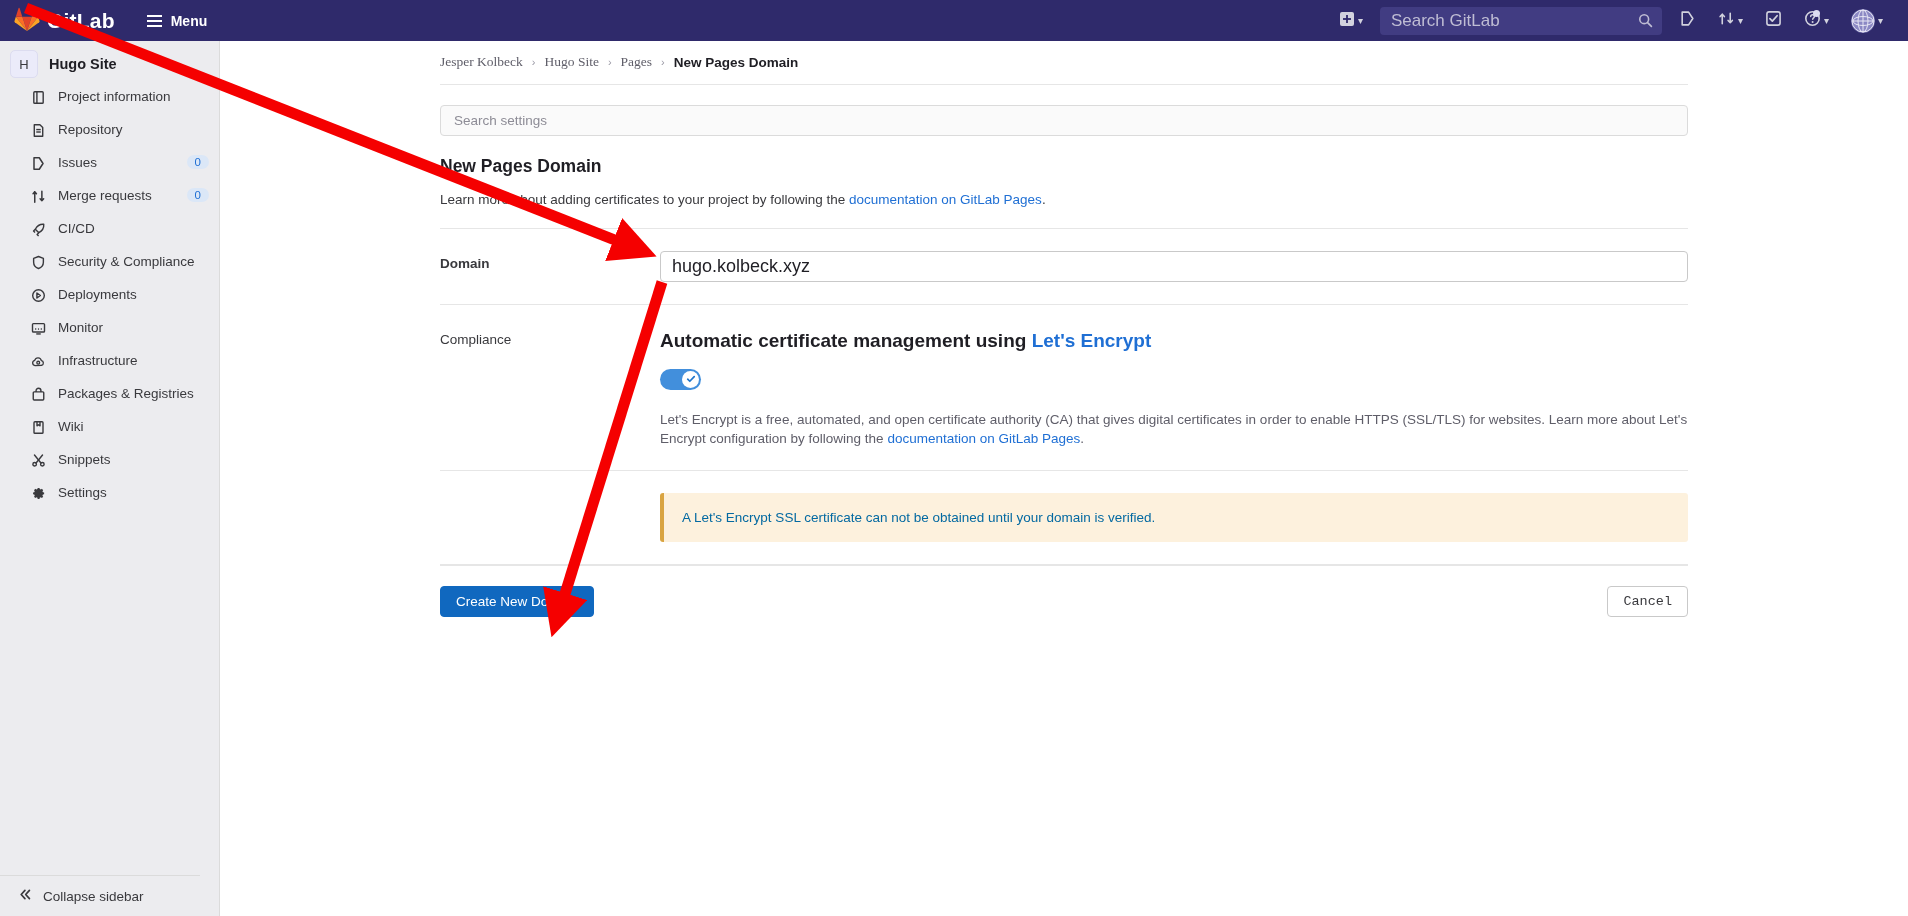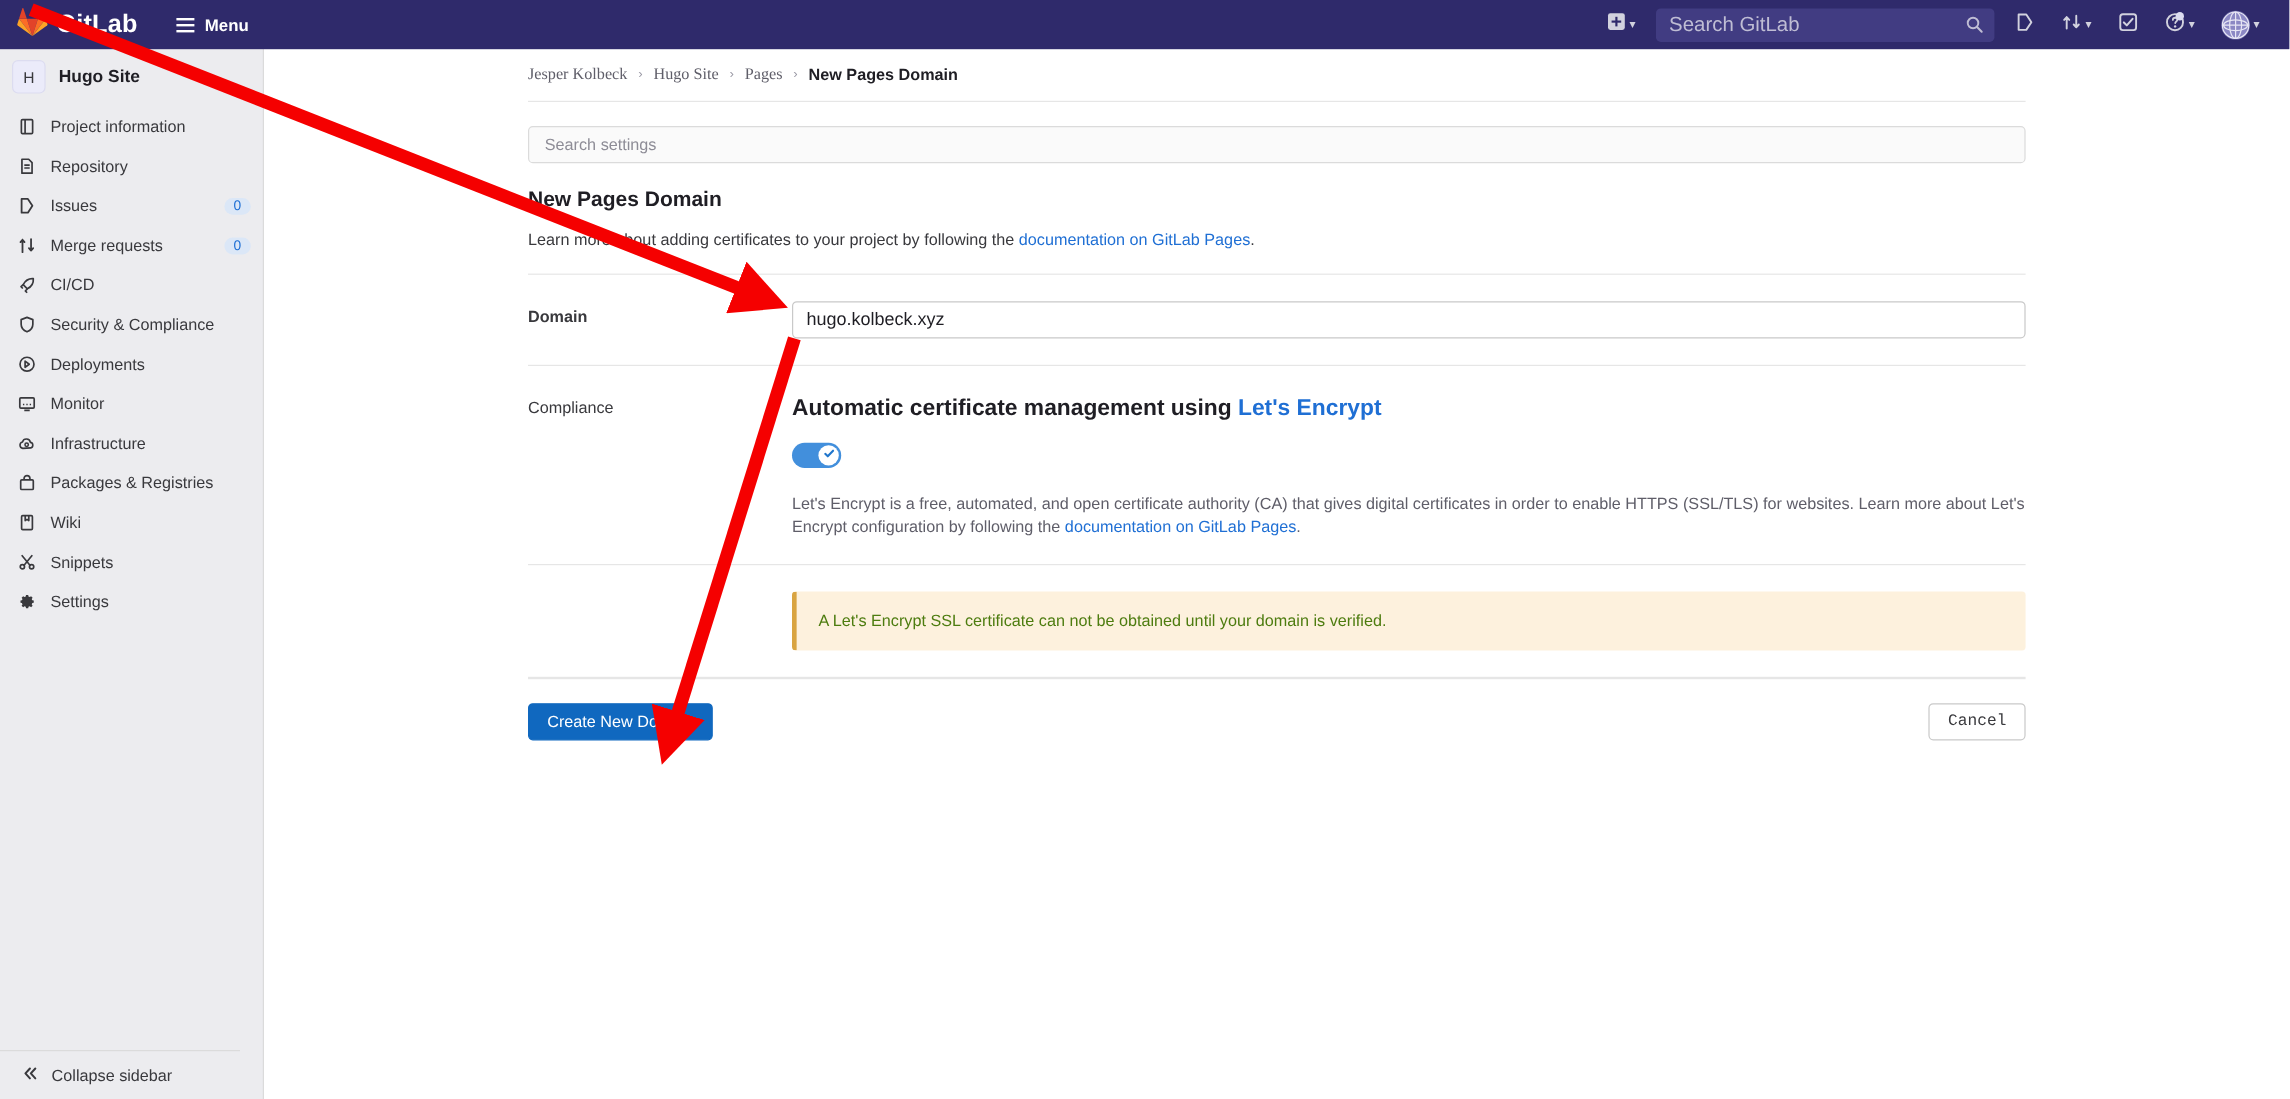--- a/index.html
+++ b/index.html
@@ -80,22 +80,22 @@
   .proj-avatar {
     width: 28px; height: 28px; border-radius: 5px;
     background: #ebebfa; border: 1px solid #dcdcf0;
     display: flex; align-items: center; justify-content: center;
     font-size: 13px; color: #39393d; font-weight: 400;
   }
   .proj-name { font-size: 14.5px; font-weight: 700; color: #1f1e24; }
 
   .nav-list { list-style: none; padding: 2px 0 0 0; }
   .nav-item {
-    display: flex; align-items: center;
-    height: 33px; padding: 0 10px 0 14px; cursor: pointer;
+    display: flex; align-items: flex-start;
+    height: 33px; padding: 0 10px 0 30px; cursor: pointer;
     color: #39393d; font-size: 13.5px;
   }
   .nav-icon {
     width: 17px; height: 17px; margin-right: 11px;
     display: inline-flex; align-items: center; justify-content: center;
     flex: none;
   }
   .nav-label { white-space: nowrap; }
   .nav-badge {
     margin-left: auto; background: #dbe7f7; color: #1f6fd4;
@@ -161,21 +161,21 @@
     font-size: 13.5px; color: #39393d;
     padding-top: 5px;
   }
   .form-label.bold { font-weight: 700; }
   .form-field { flex: 1; }
 
   .text-input {
     width: 1028px; height: 31px;
     border: 1px solid #c9c9c9; border-radius: 4px;
     background: #fff;
-    font-size: 15px; color: #1f1e24;
+    font-size: 18px; color: #1f1e24;
     padding: 0 11px;
     font-family: "Liberation Sans", sans-serif;
   }
 
   .cert-title {
     font-size: 19px; font-weight: 700; color: #1f1e24;
     padding-top: 3px;
   }
   .toggle {
     margin-top: 17px;
@@ -193,21 +193,21 @@
     margin-top: 20px; width: 1028px;
     font-size: 13.5px; line-height: 1.42; color: #5f5e69;
   }
 
   .alert {
     width: 1028px;
     background: #fdf1dd;
     border-left: 4px solid #d9a441;
     border-radius: 3px;
     padding: 17px 18px;
-    font-size: 13.5px; color: #4d7c0f;
+    font-size: 13.5px; color: #0369a1;
   }
 
   .actions {
     display: flex; align-items: center;
     padding-top: 20px;
     border-top: 1px solid #e6e6e6;
   }
   .btn-primary {
     background: #1068bf; color: #fff;
     border: 1px solid #1068bf; border-radius: 4px;

